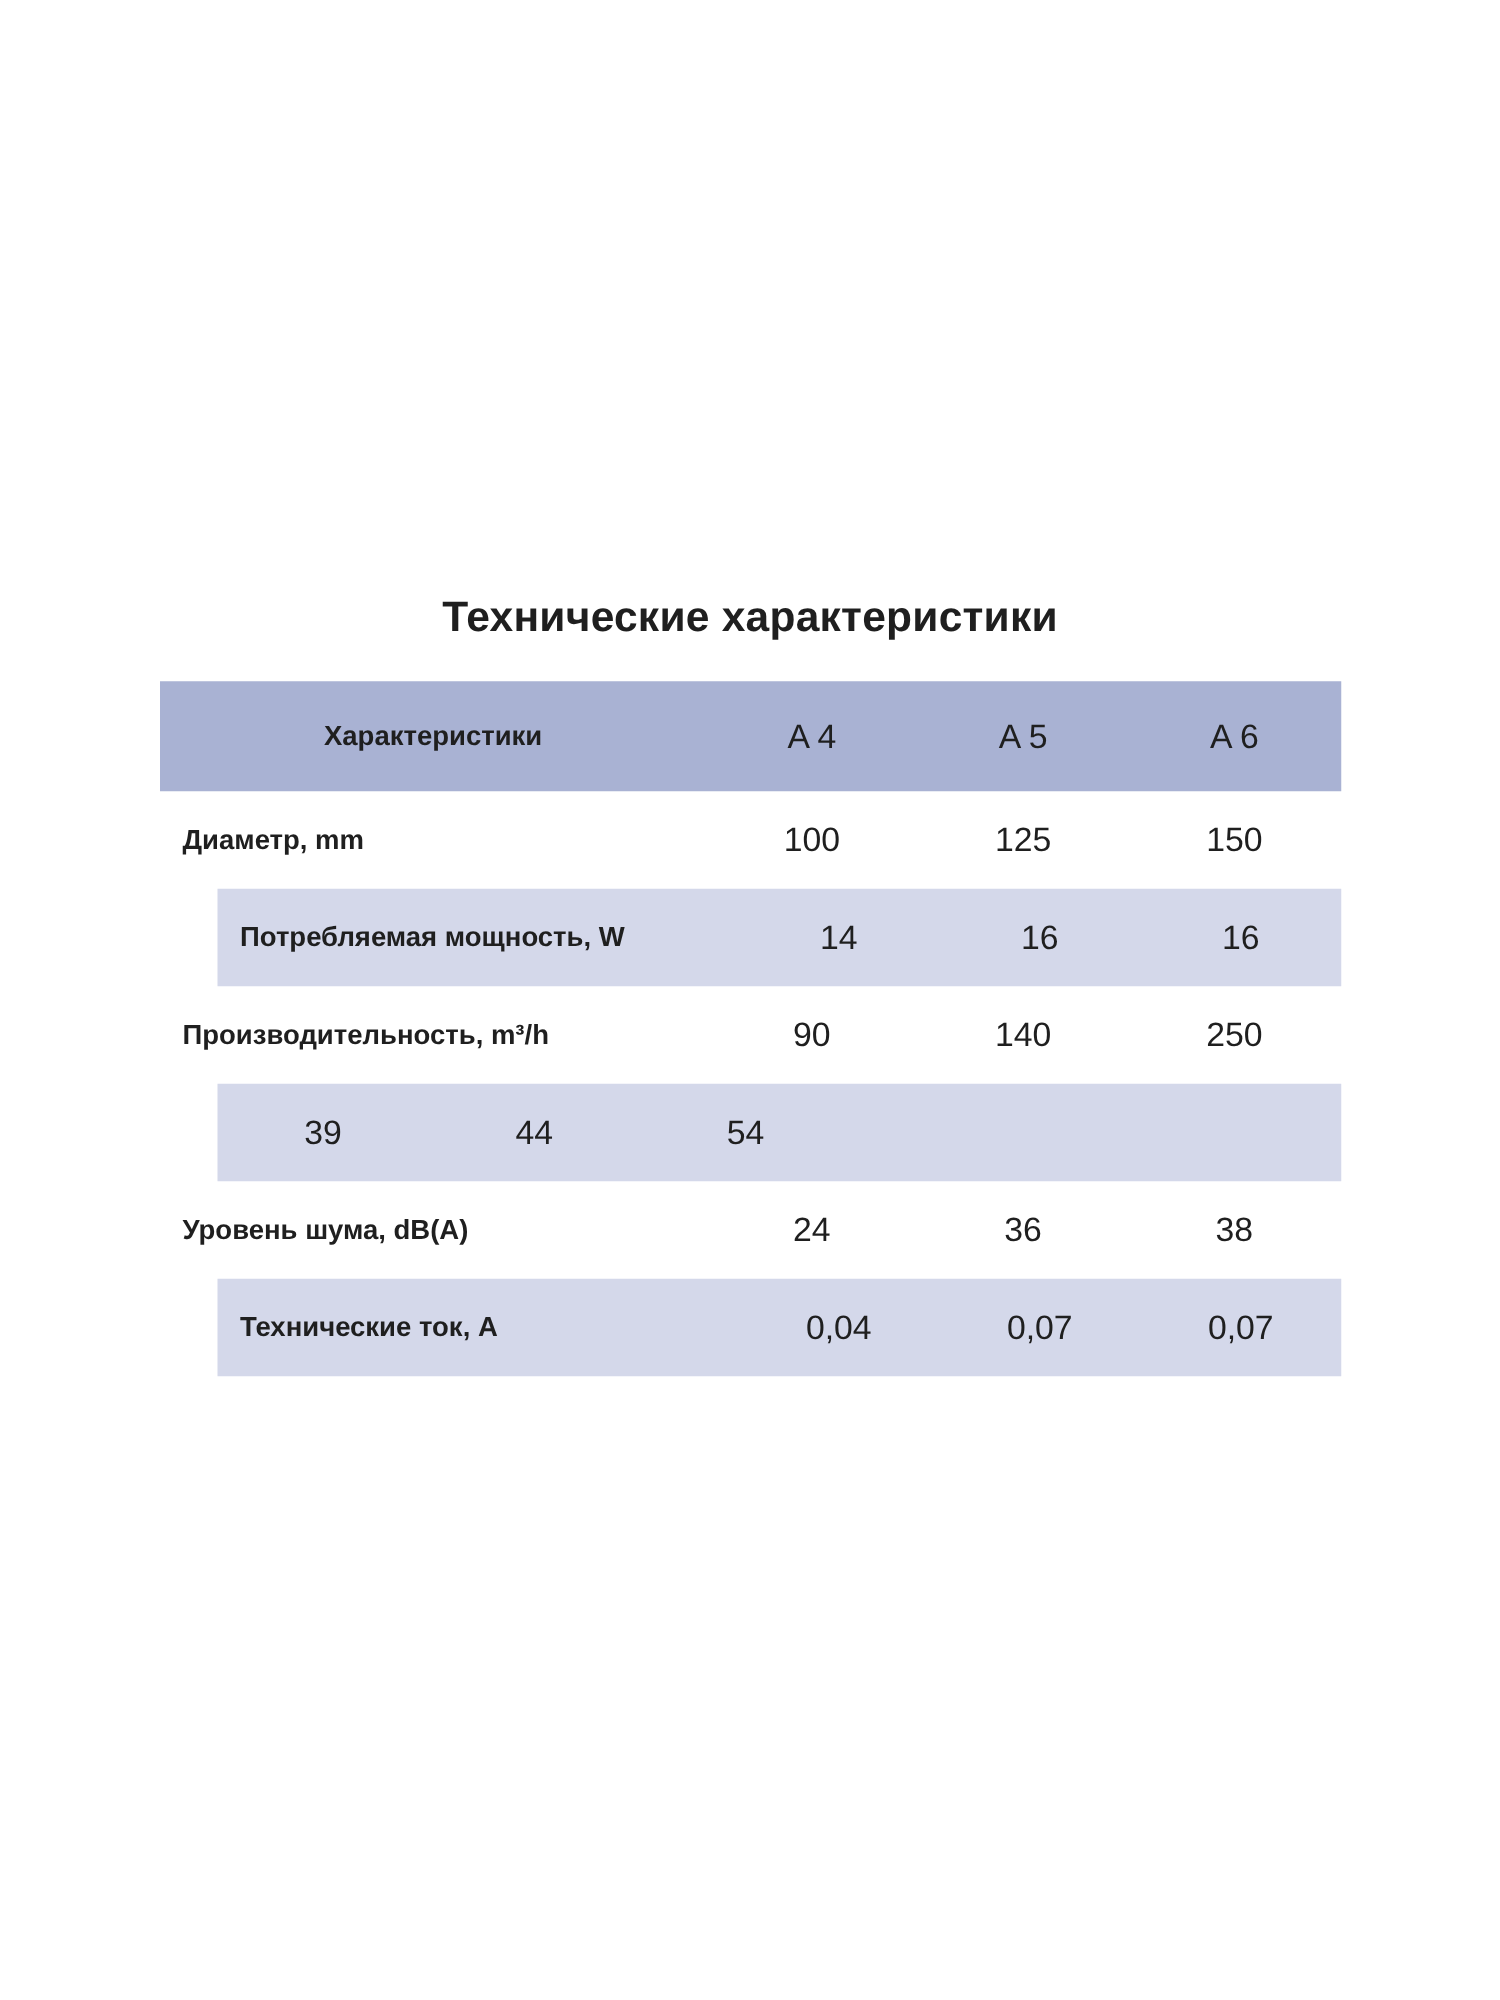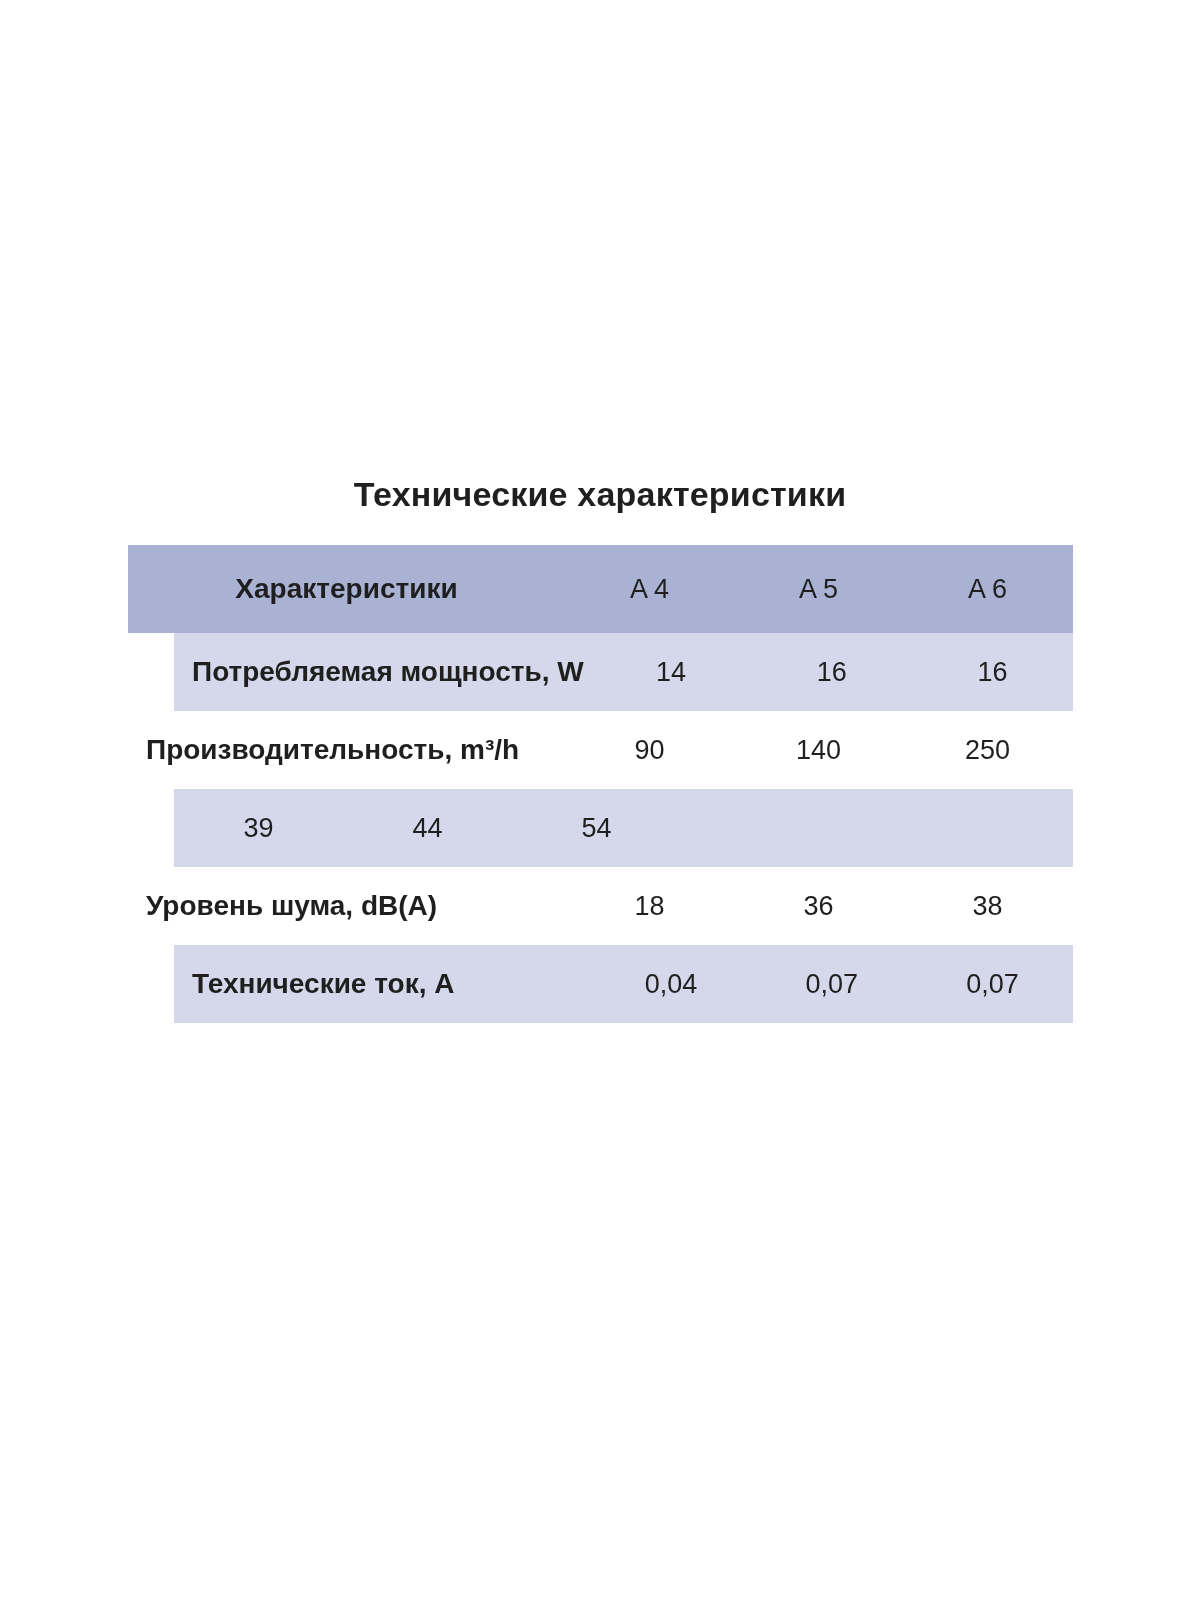--- a/index.html
+++ b/index.html
@@ -49,21 +49,21 @@
     background: var(--stripe-bg, #d4d8ea);
     margin-left: 46px;
   }
   .cell {
     box-sizing: border-box;
     white-space: nowrap;
   }
   .cell.label {
     width: 437px;
     padding-left: 18px;
-    font-size: 28px;
+    font-size: 22px;
     font-weight: 600;
     text-align: left;
   }
   .row.header .cell.label {
     padding-left: 0;
     text-align: center;
     font-weight: 700;
   }
   .cell.val {
     width: 169px;
@@ -81,20 +81,26 @@
 
   <div class="spec-table">
 
     <div class="row header">
       <div class="cell label">Характеристики</div>
       <div class="cell val">A 4</div>
       <div class="cell val">A 5</div>
       <div class="cell val">A 6</div>
     </div>
 
+    <div class="row">
+      <div class="cell label">Диаметр, mm</div>
+      <div class="cell val">100</div>
+      <div class="cell val">125</div>
+      <div class="cell val">150</div>
+    </div>
 
     <div class="row stripe">
       <div class="cell label">Потребляемая мощность, W</div>
       <div class="cell val">14</div>
       <div class="cell val">16</div>
       <div class="cell val">16</div>
     </div>
 
     <div class="row">
       <div class="cell label">Производительность, m³/h</div>
@@ -104,21 +110,21 @@
     </div>
 
     <div class="row stripe">
       <div class="cell val">39</div>
       <div class="cell val">44</div>
       <div class="cell val">54</div>
     </div>
 
     <div class="row">
       <div class="cell label">Уровень шума, dB(A)</div>
-      <div class="cell val">18</div>
+      <div class="cell val">24</div>
       <div class="cell val">36</div>
       <div class="cell val">38</div>
     </div>
 
     <div class="row stripe">
       <div class="cell label">Технические ток, А</div>
       <div class="cell val">0,04</div>
       <div class="cell val">0,07</div>
       <div class="cell val">0,07</div>
     </div>

